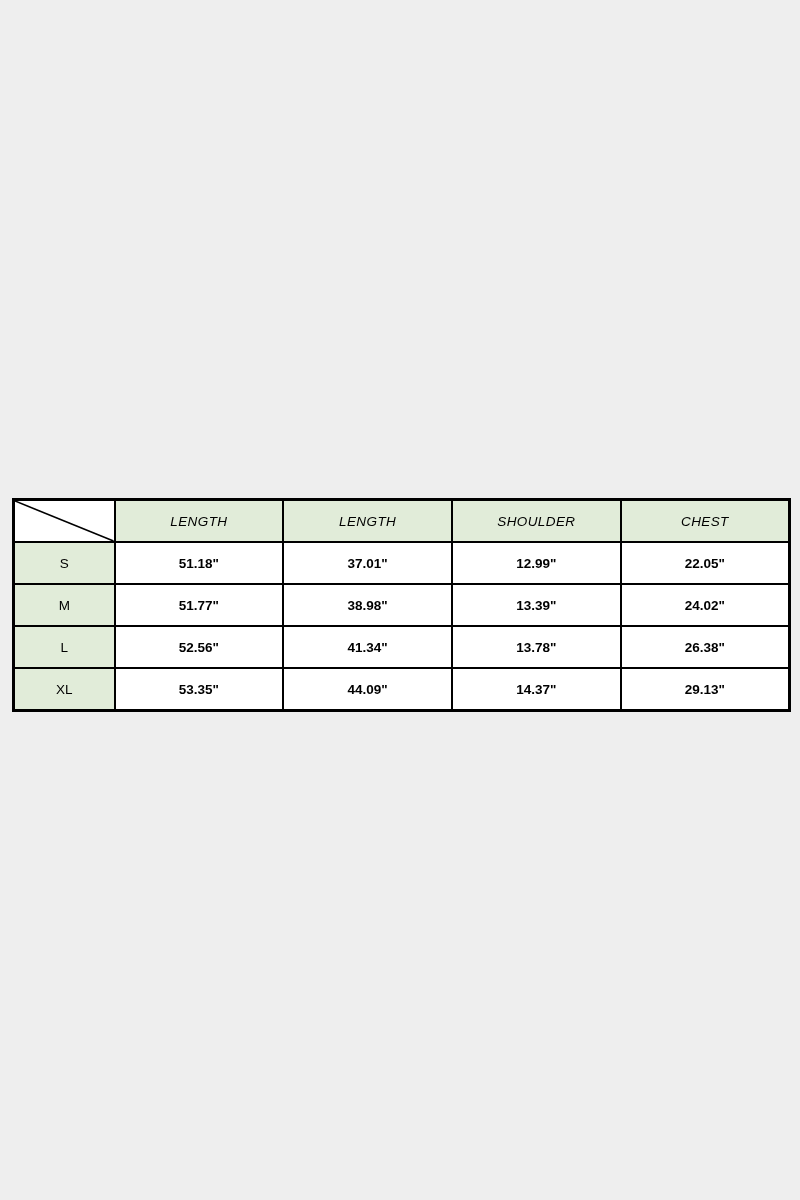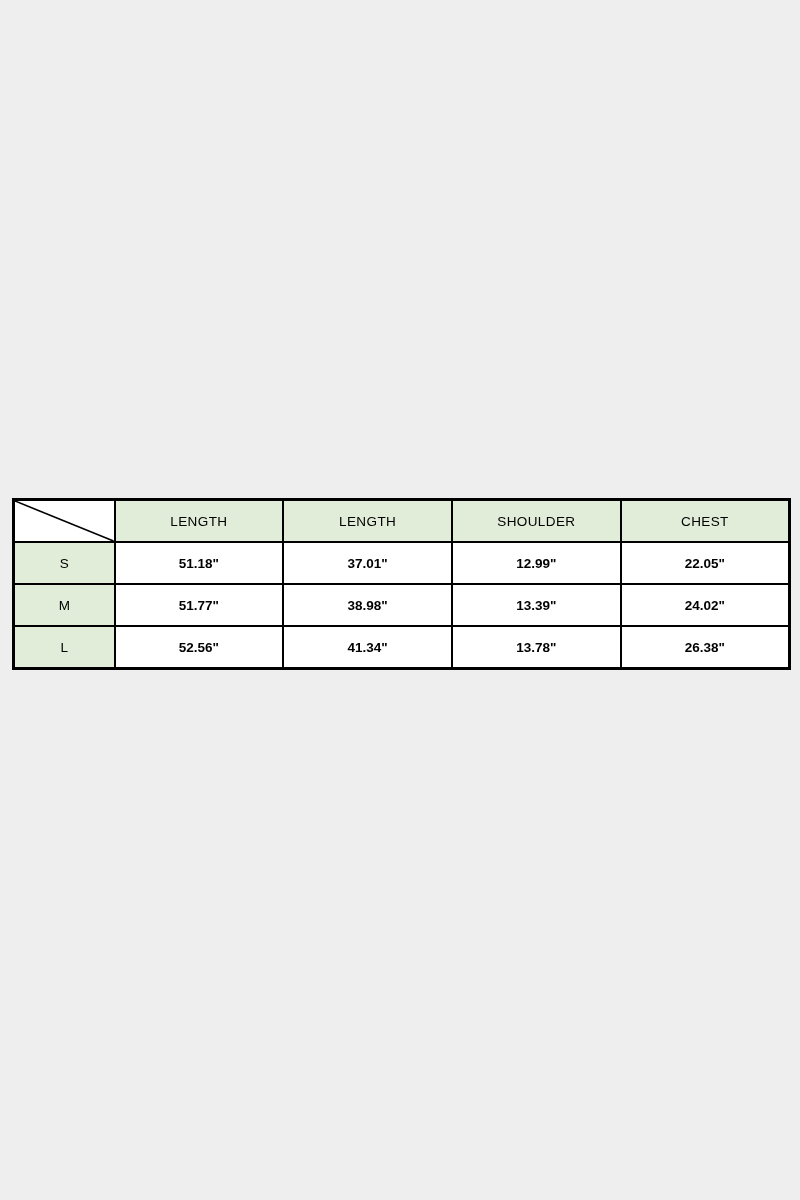--- a/index.html
+++ b/index.html
@@ -43,20 +43,21 @@
     padding: 0;
     color: #000000;
   }
 
   
   table.size-chart th.col-header {
     background: #e1ecd9;
     font-weight: normal;
     font-size: 13.5px;
     letter-spacing: 0.4px;
+    font-style: italic;
   }
 
   
   table.size-chart th.corner-cell {
     background: #ffffff;
     position: relative;
     padding: 0;
     overflow: hidden;
   }
   .corner-diagonal {
@@ -122,15 +123,22 @@
         <td class="measure-value">13.39"</td>
         <td class="measure-value">24.02"</td>
       </tr>
       <tr>
         <td class="size-label">L</td>
         <td class="measure-value">52.56"</td>
         <td class="measure-value">41.34"</td>
         <td class="measure-value">13.78"</td>
         <td class="measure-value">26.38"</td>
       </tr>
+      <tr>
+        <td class="size-label">XL</td>
+        <td class="measure-value">53.35"</td>
+        <td class="measure-value">44.09"</td>
+        <td class="measure-value">14.37"</td>
+        <td class="measure-value">29.13"</td>
+      </tr>
     </tbody>
   </table>
 </div>
 
 </body></html>

